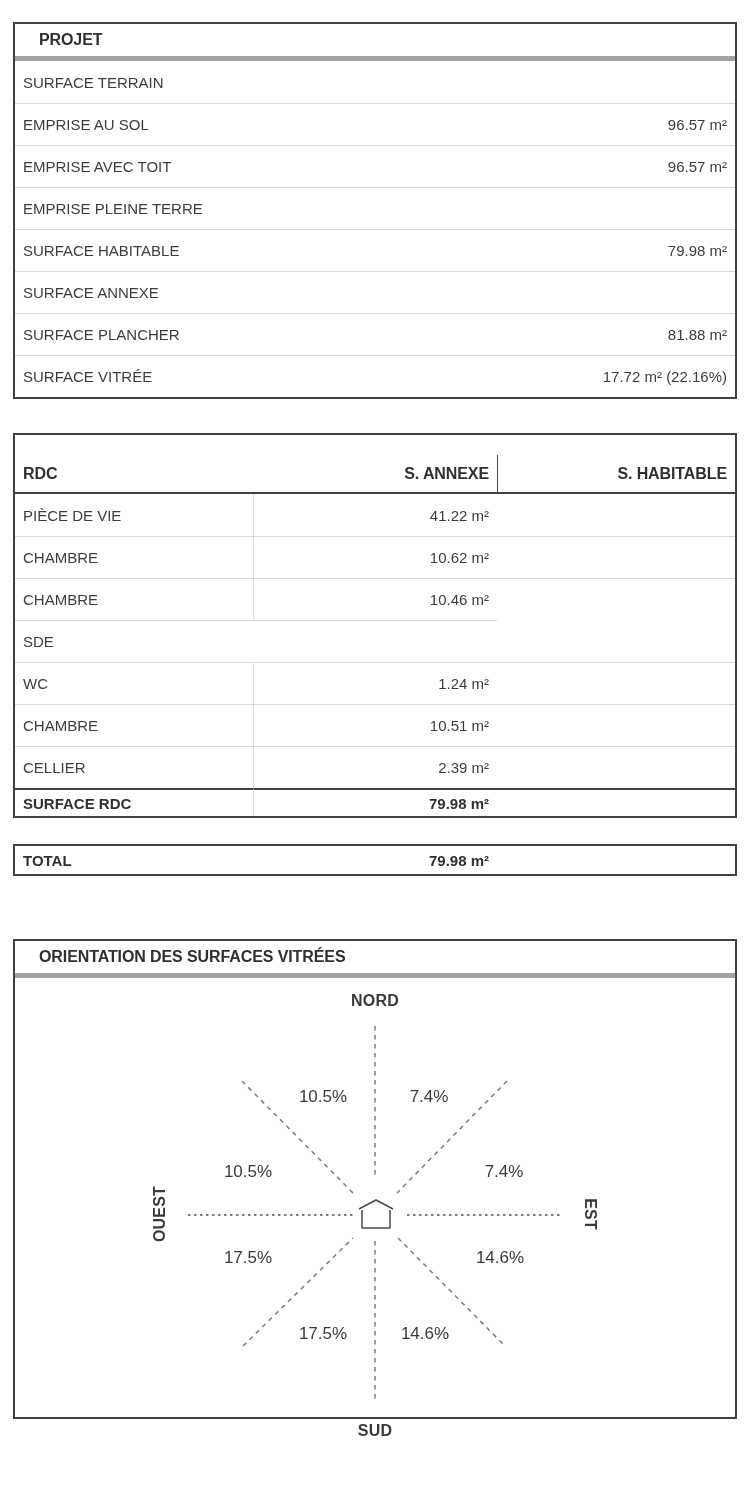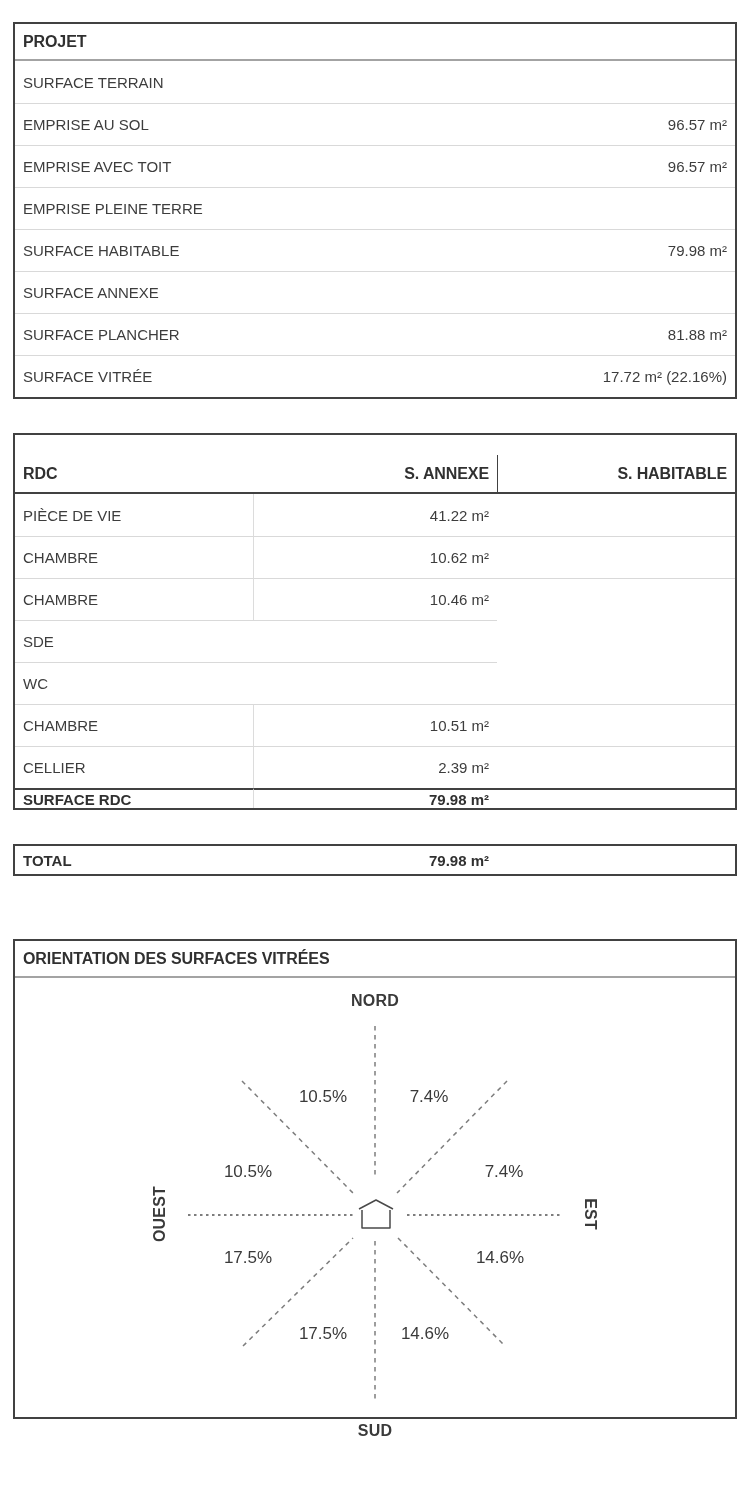--- a/index.html
+++ b/index.html
@@ -6,40 +6,40 @@
   .page{
     position:relative;width:750px;height:1493px;background:#ffffff;
     font-family:"Liberation Sans", sans-serif;color:#3d3d3d;overflow:hidden;
   }
   .panel{
     position:absolute;left:13px;width:724px;box-sizing:border-box;
     border:2px solid #414141;background:#fff;
   }
   
   .th{
-    display:flex;align-items:center;height:37px;padding:0 8px;
-    border-bottom:2px solid #a3a3a3;font-weight:bold;font-size:16px;color:#303030;
+    display:flex;align-items:center;height:37px;padding:0 24px;
+    border-bottom:5px solid #a3a3a3;font-weight:bold;font-size:16px;color:#303030;
     box-sizing:border-box;letter-spacing:-0.1px;
   }
   
   .tbody .r{
     display:flex;justify-content:space-between;align-items:center;
     height:42px;padding:8px 8px;font-size:15px;color:#3d3d3d;box-sizing:border-box;
   }
   .tbody .r + .r{border-top:1px solid #d9d9d9;}
   
   .grid{display:grid;grid-template-columns:238px 244px 1fr;align-items:stretch;}
   .grid .c{display:flex;align-items:center;height:42px;padding:0 8px;font-size:15px;box-sizing:border-box;}
   .grid .c.num{justify-content:flex-end;}
   .ghead{border-bottom:2px solid #414141;}
   .ghead .c{height:37px;font-weight:bold;font-size:16px;color:#303030;letter-spacing:-0.1px;margin-top:20px;}
   .ghead .c.hdiv{border-left:1px solid #414141;}
   .gbody .grid + .grid .c{border-top:1px solid #d9d9d9;}
   .gbody .c.bdiv{border-left:1px solid #dcdcdc;}
-  .subtotal .c{border-top:2px solid #414141 !important;font-weight:bold;height:20px;color:#303030;}
+  .subtotal .c{border-top:2px solid #414141 !important;font-weight:bold;height:28px;color:#303030;}
   .total-box .c{height:28px;font-weight:bold;color:#303030;}
   
   .obody{position:relative;height:496px;}
   .obody svg{position:absolute;left:0;top:0;}
   .dirlabel{
     position:absolute;transform:translate(-50%,-50%);
     font-size:16px;font-weight:600;color:#3a3a3a;white-space:nowrap;letter-spacing:0.2px;
   }
   .dirlabel.west{transform:translate(-50%,-50%) rotate(-90deg);}
   .dirlabel.east{transform:translate(-50%,-50%) rotate(90deg);}
@@ -114,20 +114,21 @@
         <div class="c">CHAMBRE</div>
         <div class="c num bdiv">10.46 m²</div>
         <div class="c num"></div>
       </div>
       <div class="grid">
         <div class="c">SDE</div>
         <div class="c num"></div>
       </div>
       <div class="grid">
         <div class="c">WC</div>
+        <div class="c num bdiv">1.24 m²</div>
         <div class="c num"></div>
       </div>
       <div class="grid">
         <div class="c">CHAMBRE</div>
         <div class="c num bdiv">10.51 m²</div>
         <div class="c num"></div>
       </div>
       <div class="grid">
         <div class="c">CELLIER</div>
         <div class="c num bdiv">2.39 m²</div>

